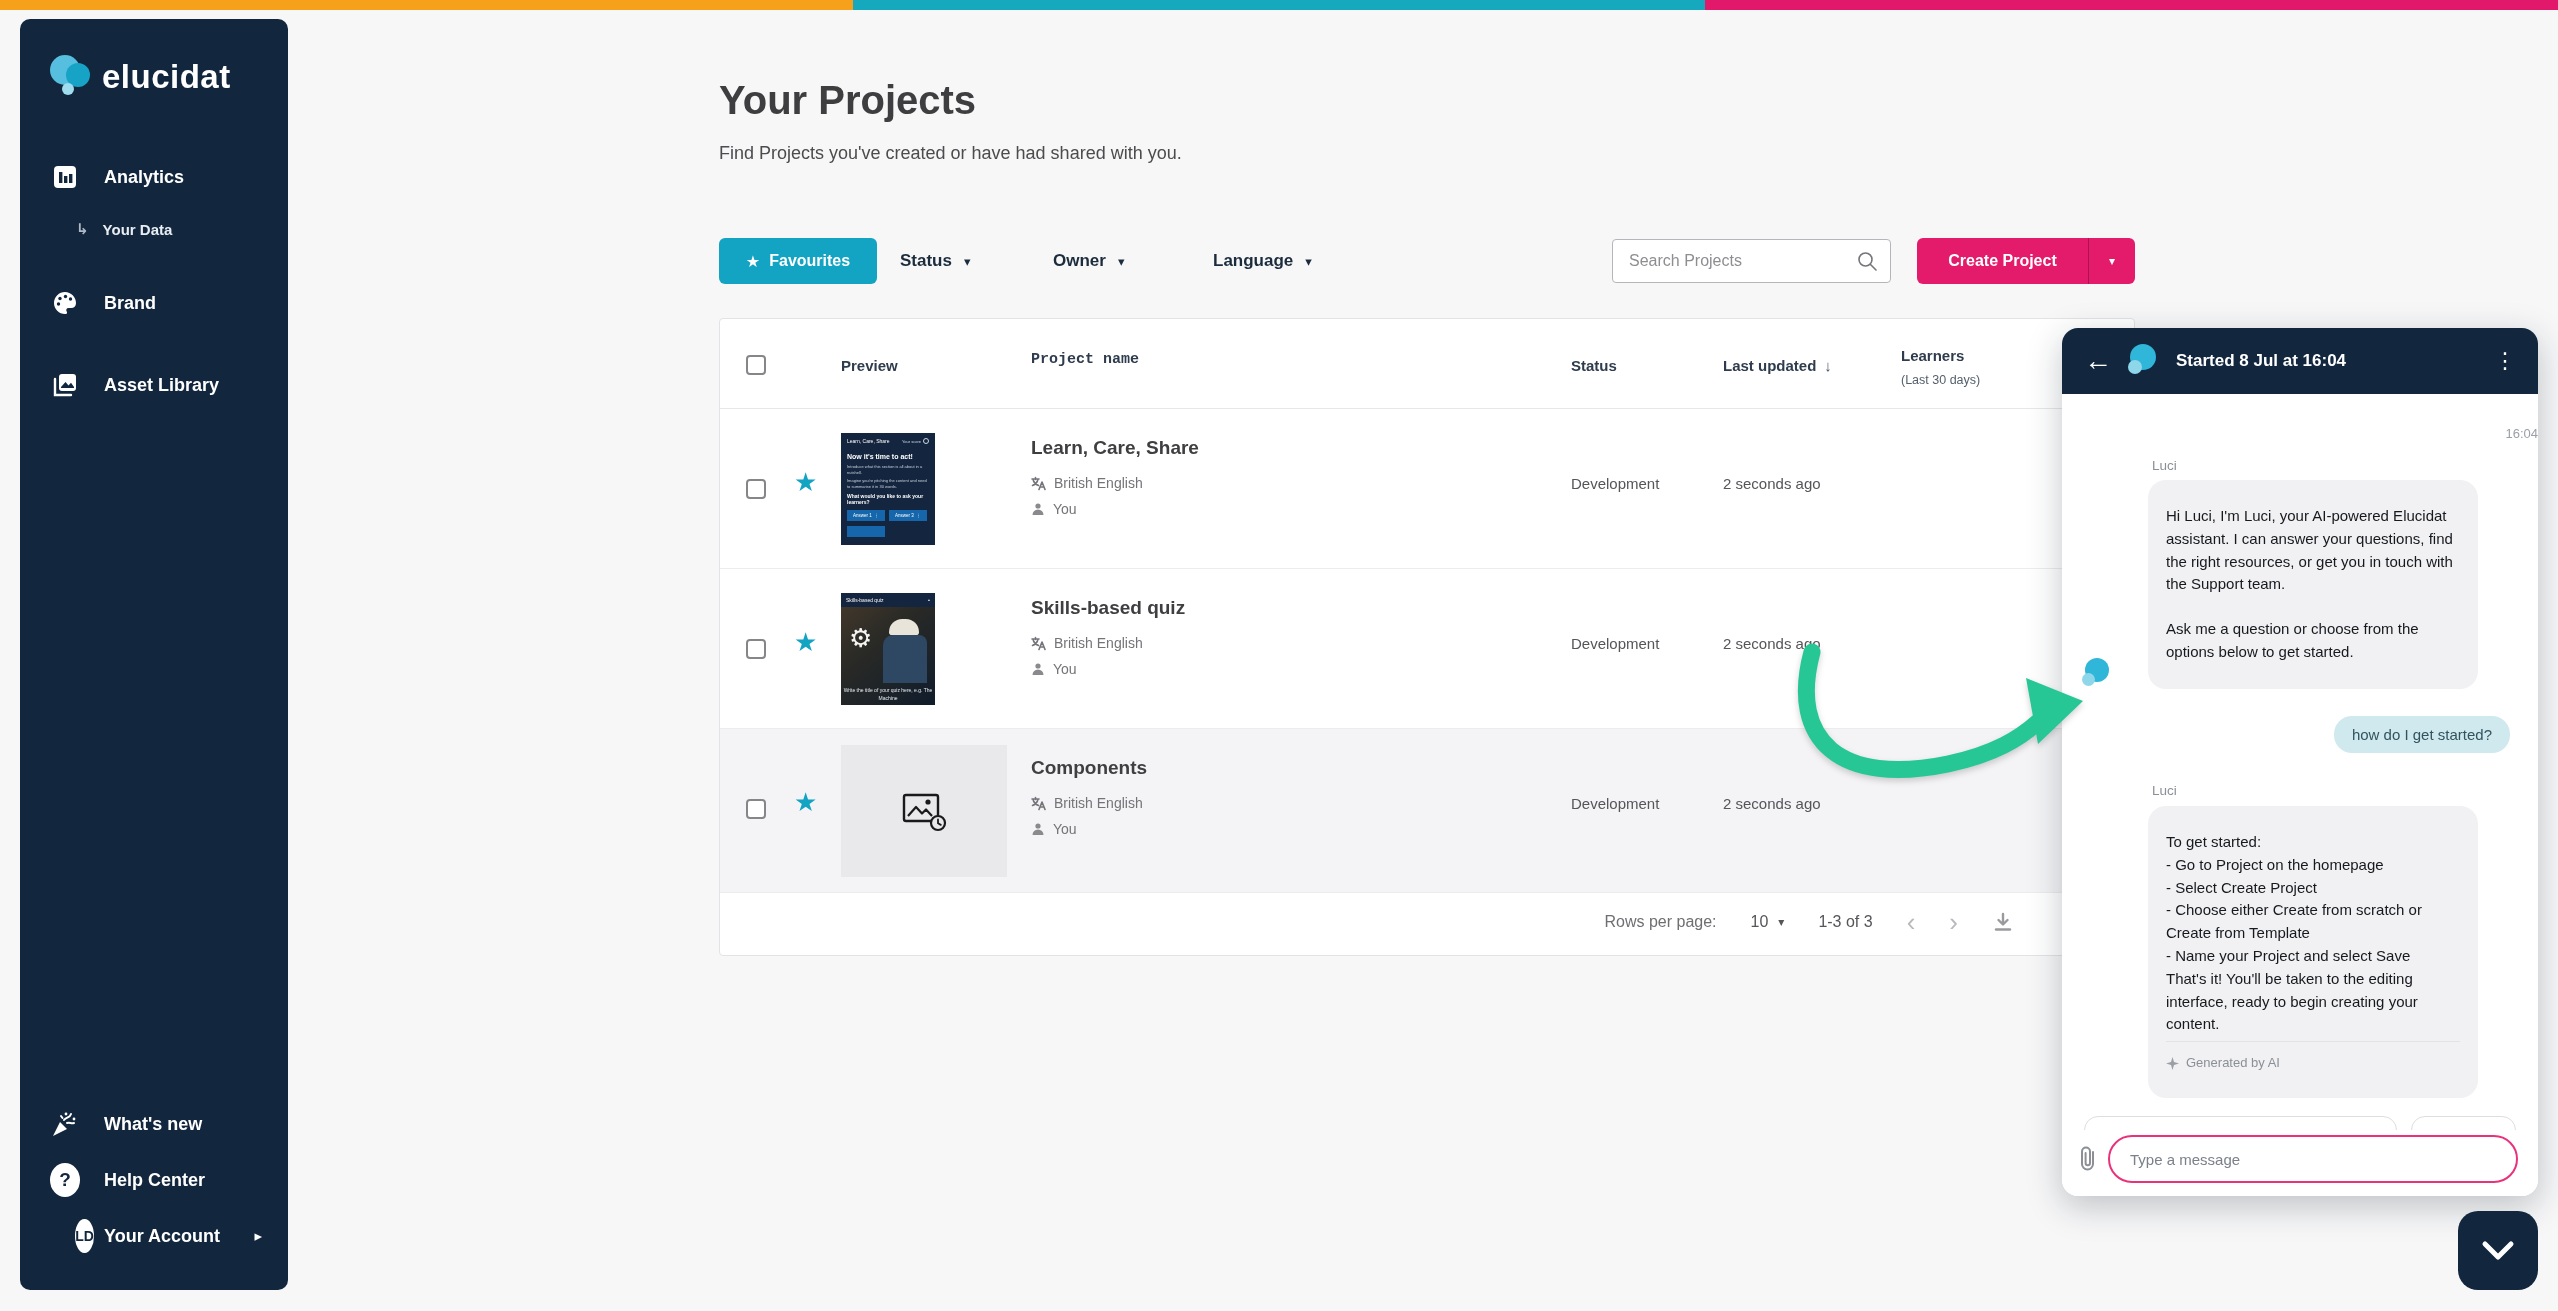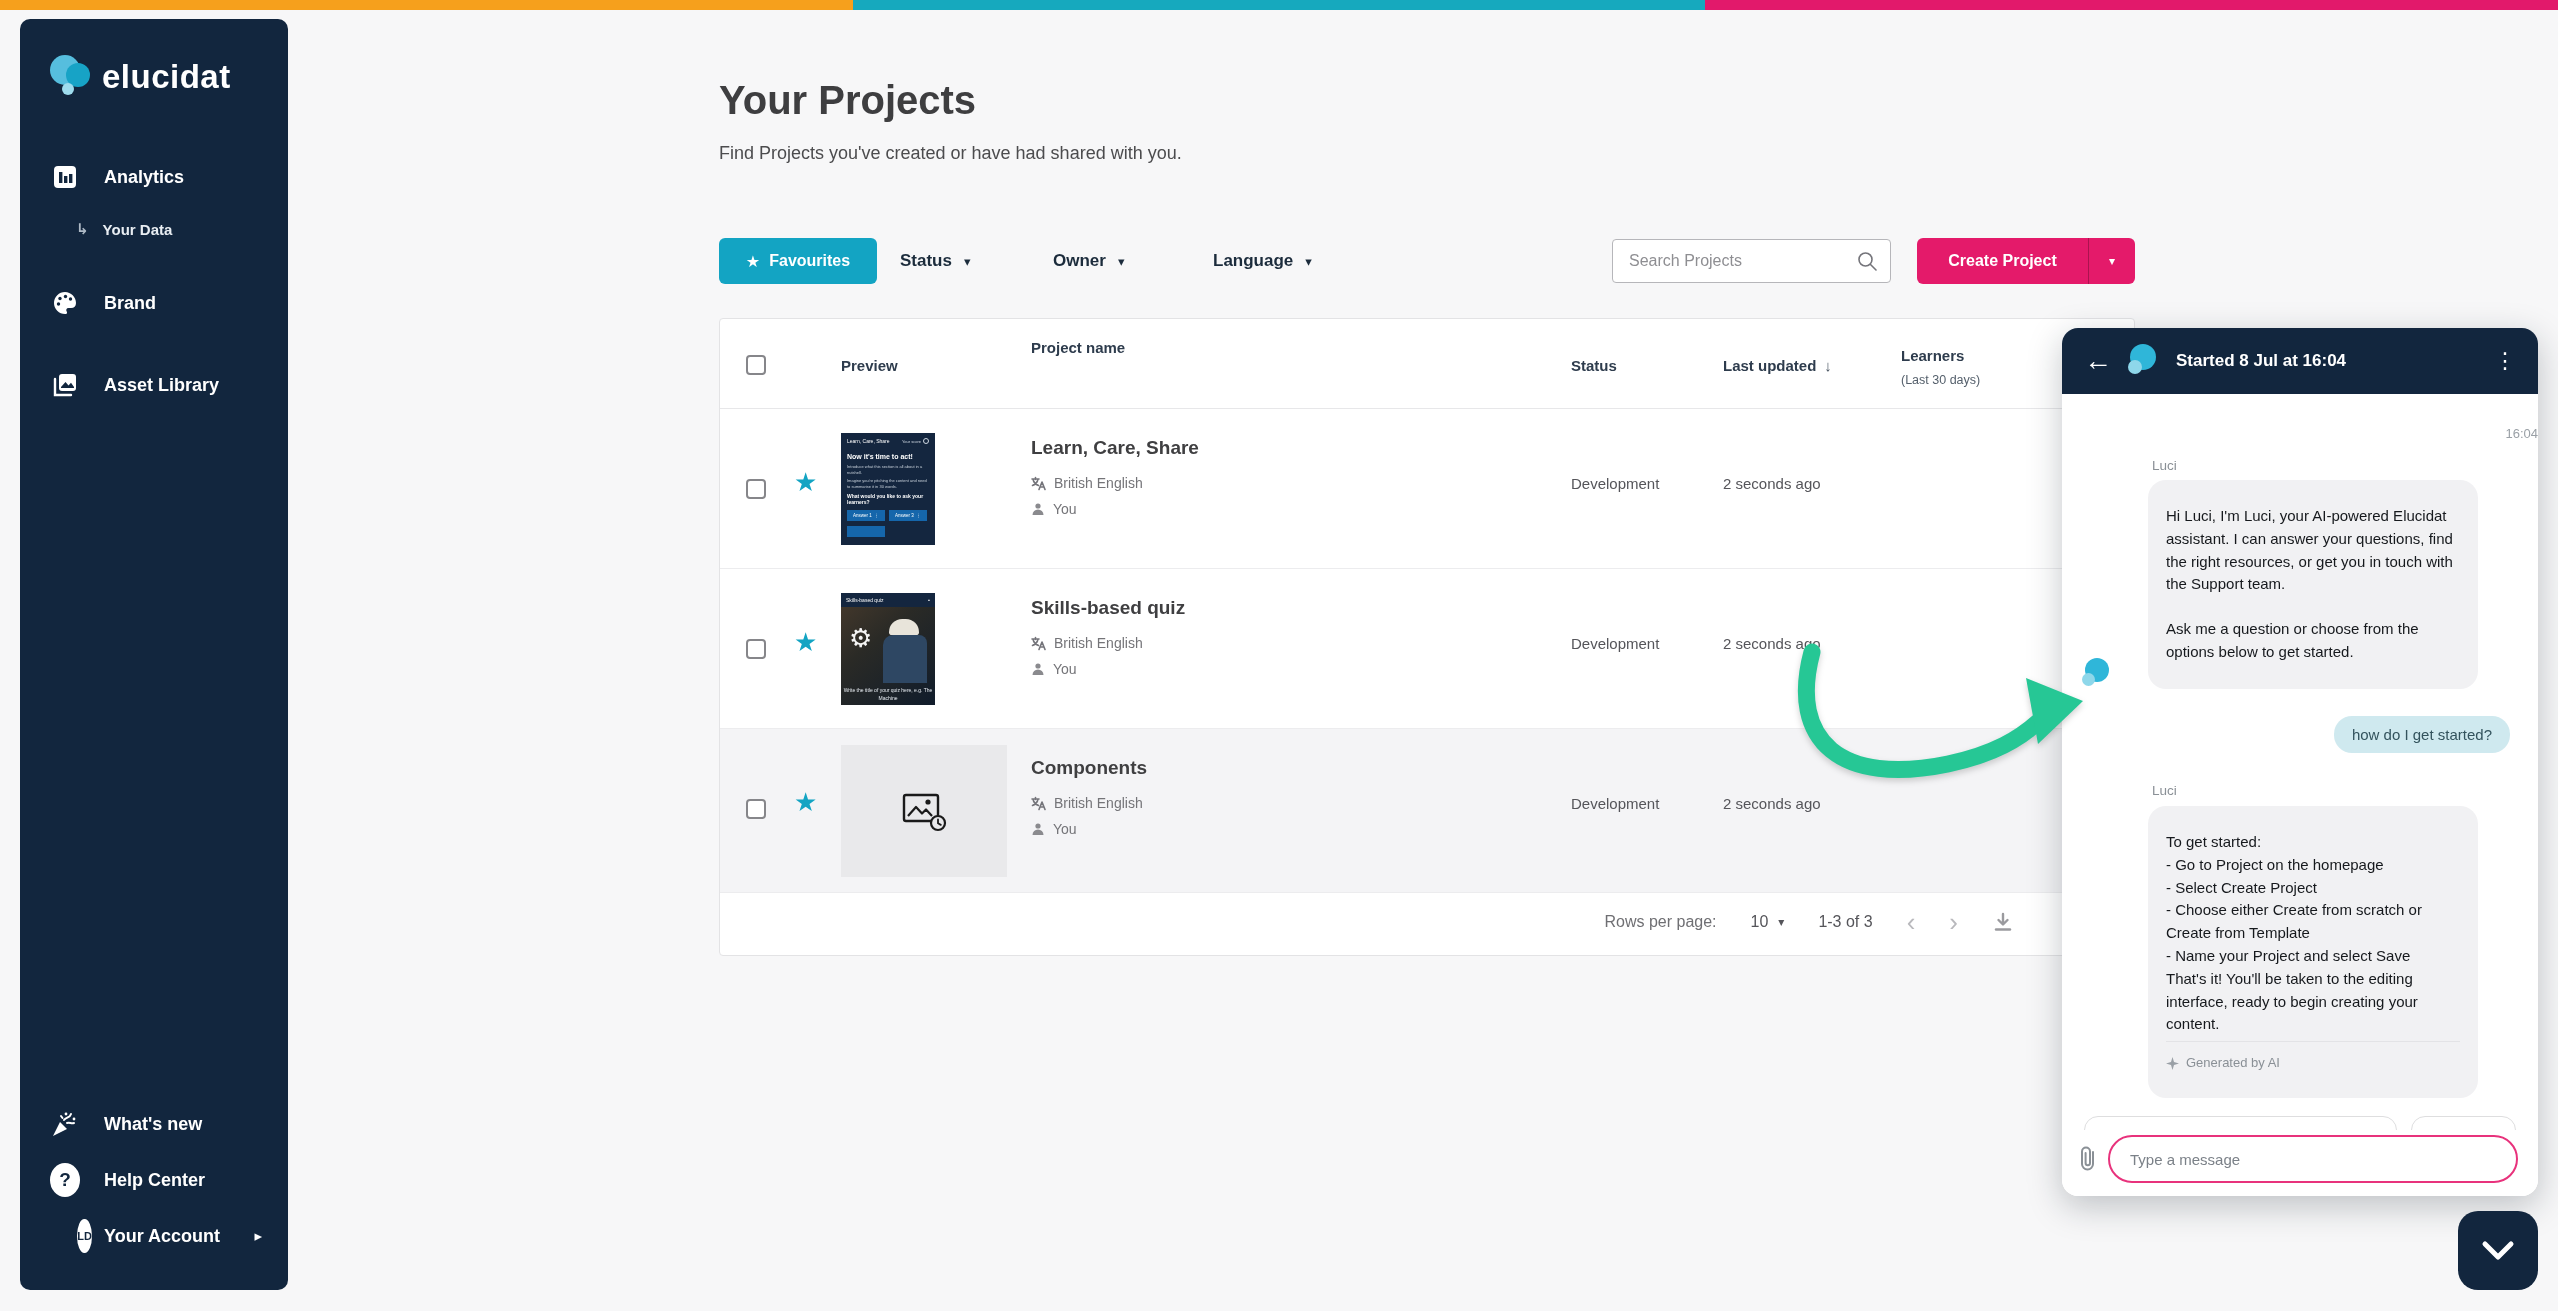--- a/index.html
+++ b/index.html
@@ -64,21 +64,21 @@
   .btn-create .main { flex:1; font-size:16px; font-weight:700; text-align:center; }
   .btn-create .sep { width:1px; height:46px; background:rgba(0,0,0,.25); }
   .btn-create .dd { width:46px; font-size:12px; }
 
   
   .table-card { position:absolute; left:719px; top:318px; width:1416px; height:638px; background:#fff;
                 border:1px solid #e3e3e5; border-radius:4px; }
   .t-header { position:relative; height:90px; border-bottom:1px solid #e7e7e9; font-size:15px; font-weight:700; color:#2e3c4d; }
   .t-header .cb { position:absolute; left:26px; top:36px; }
   .col-preview { position:absolute; left:121px; top:38px; }
-  .col-name { position:absolute; left:311px; top:20px; }
+  .col-name { position:absolute; left:311px; top:32px;font-family:Liberation Mono, monospace; }
   .col-status { position:absolute; left:851px; top:38px; }
   .col-updated { position:absolute; left:1003px; top:38px; display:flex; gap:8px; align-items:center; }
   .col-learners { position:absolute; left:1181px; top:26px; line-height:1.5; }
   .col-learners .sub { font-size:12.5px; font-weight:400; color:#55606c; }
 
   .t-row { position:relative; height:160px; border-bottom:1px solid #ececee; cursor:pointer; }
   .t-row.alt { background:#f4f4f6; }
   .cb { width:20px; height:20px; border:2px solid #86868a; border-radius:4px; background:#fff; cursor:pointer; }
   .t-row .cb { position:absolute; left:26px; top:70px; }
   .star { position:absolute; left:74px; top:58px; font-size:26px; color:#13a4c3; cursor:pointer; }
@@ -235,21 +235,21 @@
         <span>What's new</span>
       </div>
       <div class="nav-item">
         <span class="nicon">
           <span class="circle-badge" style="font-size:19px;">?</span>
         </span>
         <span>Help Center</span>
       </div>
       <div class="nav-item" style="padding-right:0;">
         <span class="nicon">
-          <span class="circle-badge" style="font-size:11px;margin-left:39px;">LD</span>
+          <span class="circle-badge" style="font-size:14px;margin-left:39px;">LD</span>
         </span>
         <span>Your Account</span>
         <span class="acct-chev">▸</span>
       </div>
     </div>
   </nav>
 
   <h1 class="page-title">Your Projects</h1>
   <p class="page-subtitle">Find Projects you've created or have had shared with you.</p>
 

